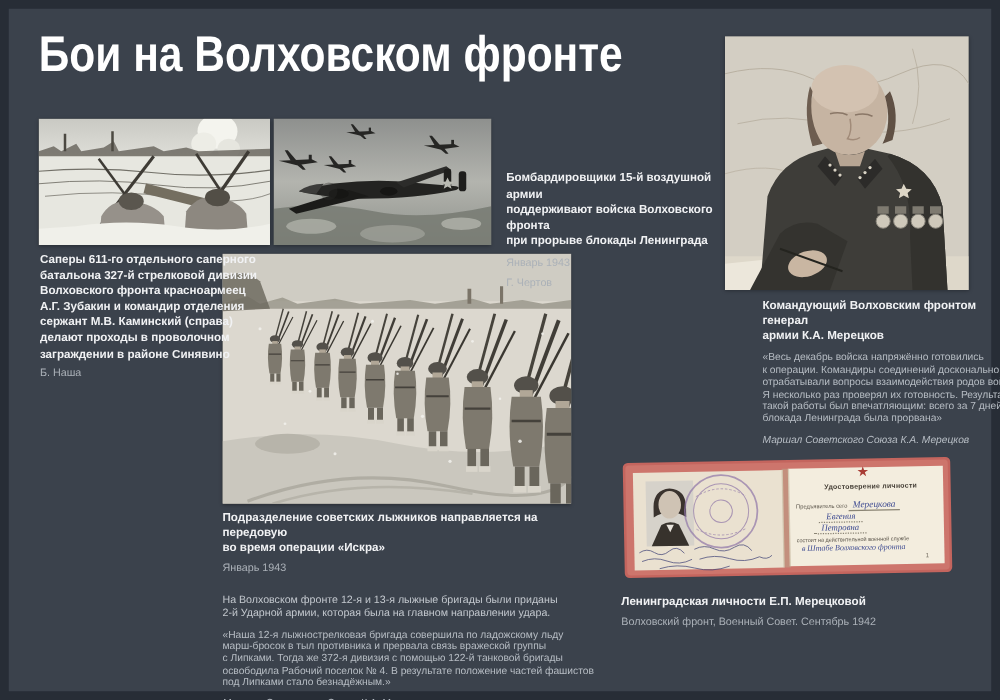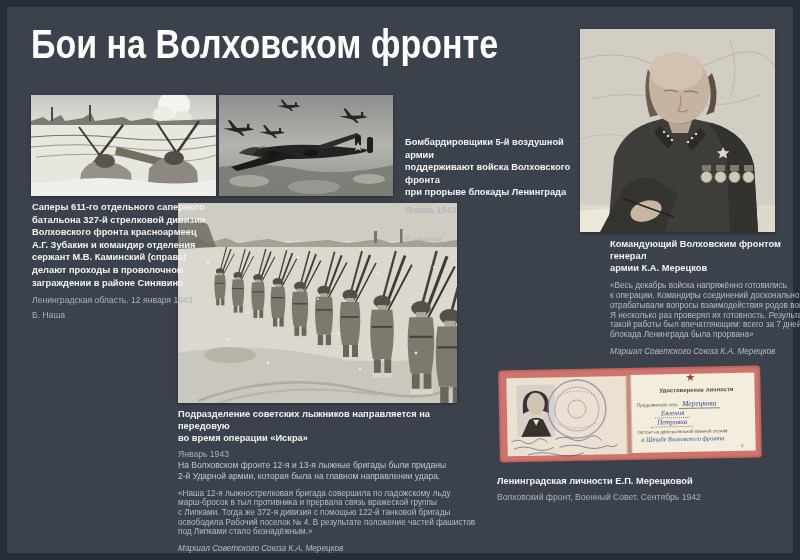--- a/index.html
+++ b/index.html
@@ -14,21 +14,21 @@
     font-size:40px;font-weight:bold;color:#ffffff;
     transform:scaleX(.85);transform-origin:left top;
     white-space:nowrap;letter-spacing:0;
   }
   .photo{position:absolute;overflow:hidden;background:#8a8a84;box-shadow:0 1px 3px rgba(0,0,0,.35);}
   .photo svg{display:block;}
   .cap{position:absolute;}
   .cap-title{font-size:9.3px;font-weight:bold;color:#f1f2f4;line-height:12.6px;white-space:pre-line;}
   .cap-title.tight{line-height:11.8px;}
   .cap-sub{font-size:8.6px;color:#abb1b8;line-height:11px;white-space:pre-line;margin-top:6px;}
-  .cap-body{font-size:8.5px;color:#c3c8ce;line-height:10.6px;white-space:pre-line;margin-top:0;}
+  .cap-body{font-size:8.5px;color:#c3c8ce;line-height:10.6px;white-space:pre-line;margin-top:14px;}
   .cap-quote{font-size:8.2px;color:#b7bdc4;line-height:9.7px;white-space:pre-line;margin-top:7px;}
   .cap-attr{font-size:8.2px;font-style:italic;color:#b7bdc4;line-height:10px;white-space:nowrap;margin-top:7px;}
   
   .doc-wrap{position:absolute;left:497px;top:366px;width:266px;height:96px;transform:rotate(-1.1deg);}
   .doc-wrap svg{position:absolute;left:0;top:0;}
   .doc-text{position:absolute;color:#3f3a33;}
   .doc-star{left:189px;top:6px;font-size:11px;color:#a83c34;}
   .doc-head{left:148px;top:22px;width:104px;text-align:center;font-size:5.6px;font-weight:bold;letter-spacing:.2px;color:#433d34;}
   .doc-row{left:140px;top:34px;font-size:4.6px;color:#5a544a;white-space:nowrap;}
   .hand{font-family:"Liberation Serif","DejaVu Serif",serif;font-style:italic;color:#3f4c92;}
@@ -252,30 +252,29 @@
   </div>
 
   <div class="cap" style="left:32px;top:201px;width:180px;">
     <div class="cap-title">Саперы 611-го отдельного саперного
 батальона 327-й стрелковой дивизии
 Волховского фронта красноармеец
 А.Г. Зубакин и командир отделения
 сержант М.В. Каминский (справа)
 делают проходы в проволочном
 заграждении в районе Синявино</div>
-    <div class="cap-sub">Ленинградская область. 12 января 1943</div>
     <div class="cap-sub" style="margin-top:4px;">Б. Наша</div>
   </div>
 
   <div class="cap" style="left:405px;top:136px;width:185px;">
-    <div class="cap-title">Бомбардировщики 5-й воздушной армии
+    <div class="cap-title">Бомбардировщики 15-й воздушной армии
 поддерживают войска Волховского фронта
 при прорыве блокады Ленинграда</div>
     <div class="cap-sub">Январь 1943</div>
-    <div class="cap-sub" style="margin-top:19px;">Г. Чертов</div>
+    <div class="cap-sub" style="margin-top:5px;">Г. Чертов</div>
   </div>
 
   <div class="cap" style="left:610px;top:239px;width:210px;">
     <div class="cap-title tight">Командующий Волховским фронтом генерал
 армии К.А. Мерецков</div>
     <div class="cap-quote">«Весь декабрь войска напряжённо готовились
 к операции. Командиры соединений досконально
 отрабатывали вопросы взаимодействия родов войск.
 Я несколько раз проверял их готовность. Результат
 такой работы был впечатляющим: всего за 7 дней

